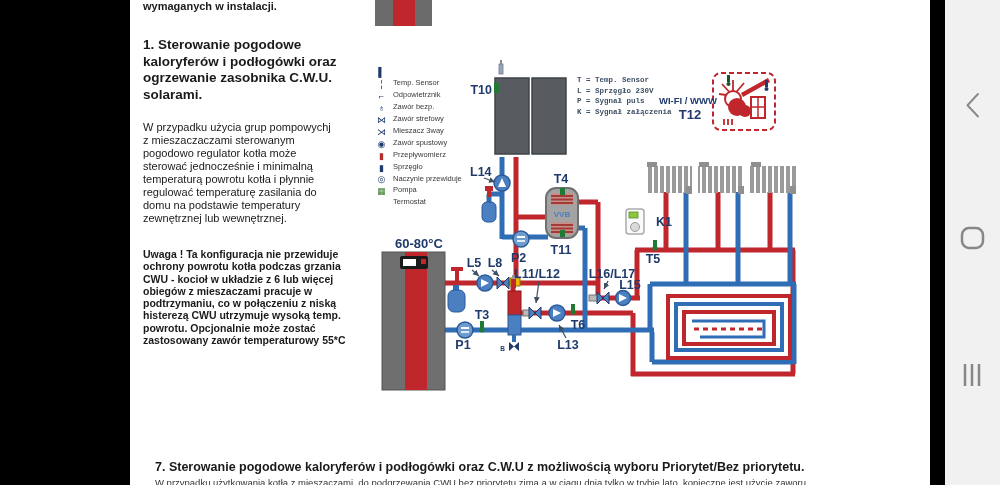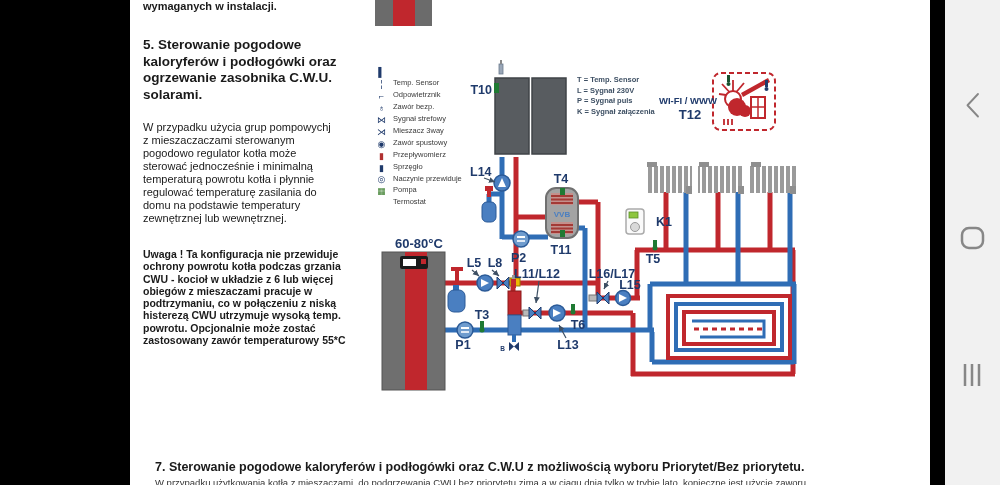--- a/index.html
+++ b/index.html
@@ -16,36 +16,36 @@
   .h7{left:25px;top:460px;width:690px;font-size:12.5px;font-weight:bold;white-space:nowrap;}
   .clip{left:25px;top:477px;width:720px;font-size:9.5px;color:#333;white-space:nowrap;}
   
   .legend{left:246px;top:67px;width:110px;}
   .lg-row{display:flex;align-items:center;height:11.9px;gap:6px;}
   .lg-ic{flex:0 0 11px;width:11px;text-align:center;font-size:9px;line-height:1;color:#1f3a6b;}
   .ic-red{color:#b03030;} .ic-green{color:#3a7d2c;}
   .lg-tx{font-size:7.5px;color:#3a3a3a;white-space:nowrap;margin-top:20px;}
   
   .signals{left:447px;top:75px;width:100px;}
-  .sig-line{font-size:7.5px;font-weight:bold;color:#3d4f63;line-height:10.6px;white-space:nowrap;}
+  .sig-line{font-size:7.5px;font-weight:bold;color:#3d4f63;line-height:10.6px;white-space:nowrap;font-family:Liberation Mono, monospace;}
   
   #diag{position:absolute;left:0;top:0;width:1000px;height:485px;pointer-events:none;}
   
   #strip{position:absolute;left:930px;top:0;width:15px;height:485px;background:#000;}
   #nav{position:absolute;left:945px;top:0;width:55px;height:485px;background:#f1f1f1;}
   .navbtn{position:absolute;left:0;width:55px;height:40px;background:transparent;border:none;padding:0;cursor:pointer;}
 </style>
 </head>
 <body>
 
 <div id="screen">
 
   <div id="page">
     <div class="abs doc frag">wymaganych w instalacji.</div>
-    <div class="abs doc h6">5. Sterowanie pogodowe kaloryferów  i  podłogówki oraz ogrzewanie zasobnika C.W.U. solarami.</div>
+    <div class="abs doc h6">1. Sterowanie pogodowe kaloryferów  i  podłogówki oraz ogrzewanie zasobnika C.W.U. solarami.</div>
     <div class="abs doc para">W przypadku użycia grup pompowychj z mieszaczaczami sterowanym pogodowo regulator kotła może sterować jednocześnie i minimalną temperaturą powrotu kotła i płynnie regulować temperaturę zasilania do domu na podstawie temperatury zewnętrznej lub wewnętrznej.</div>
     <div class="abs doc notes">
       <p>Uwaga ! Ta konfiguracja nie przewiduje ochrony powrotu kotła podczas grzania CWU - kocioł w układzie z 6 lub więcej obiegów z mieszaczami pracuje w podtrzymaniu, co w połączeniu z niską histerezą CWU utrzymuje wysoką temp. powrotu. Opcjonalnie może zostać zastosowany zawór temperaturowy 55*C</p>
     </div>
     <div class="abs doc h7">7. Sterowanie pogodowe kaloryferów  i  podłogówki oraz C.W.U z możliwością wyboru Priorytet/Bez priorytetu.</div>
     <div class="abs doc clip">W przypadku użytkowania kotła z mieszaczami, do podgrzewania CWU bez priorytetu zimą a w ciągu dnia tylko w trybie lato, konieczne jest użycie zaworu</div>
 
     <div class="abs legend">
       <div class="lg-row">
           <span class="lg-ic">▌</span>
@@ -54,21 +54,21 @@
       <div class="lg-row">
           <span class="lg-ic">¦</span>
           <span class="lg-tx">Odpowietrznik</span>
         </div>
       <div class="lg-row">
           <span class="lg-ic">⌐</span>
           <span class="lg-tx">Zawór bezp.</span>
         </div>
       <div class="lg-row">
           <span class="lg-ic">♁</span>
-          <span class="lg-tx">Sygnał strefowy</span>
+          <span class="lg-tx">Zawór strefowy</span>
         </div>
       <div class="lg-row">
           <span class="lg-ic">⋈</span>
           <span class="lg-tx">Mieszacz 3way</span>
         </div>
       <div class="lg-row">
           <span class="lg-ic">⋊</span>
           <span class="lg-tx">Zawór spustowy</span>
         </div>
       <div class="lg-row">
@@ -88,21 +88,21 @@
           <span class="lg-tx">Pompa</span>
         </div>
       <div class="lg-row">
           <span class="lg-ic ic-green">▦</span>
           <span class="lg-tx">Termostat</span>
         </div>
     </div>
 
     <div class="abs signals">
       <div class="sig-line">T = Temp. Sensor</div>
-      <div class="sig-line">L = Sygnał 230V</div>
+      <div class="sig-line">L = Sprzęgło 230V</div>
       <div class="sig-line">P = Sygnał puls</div>
       <div class="sig-line">K = Sygnał załączenia</div>
     </div>
   </div>
 
   <svg id="diag" viewBox="0 0 1000 485">
     <defs>
       <marker id="ah" markerWidth="6" markerHeight="6" refX="5" refY="2.5" orient="auto">
         <path d="M0,0 L5,2.5 L0,5 z" fill="#3d4f63"></path>
       </marker>

